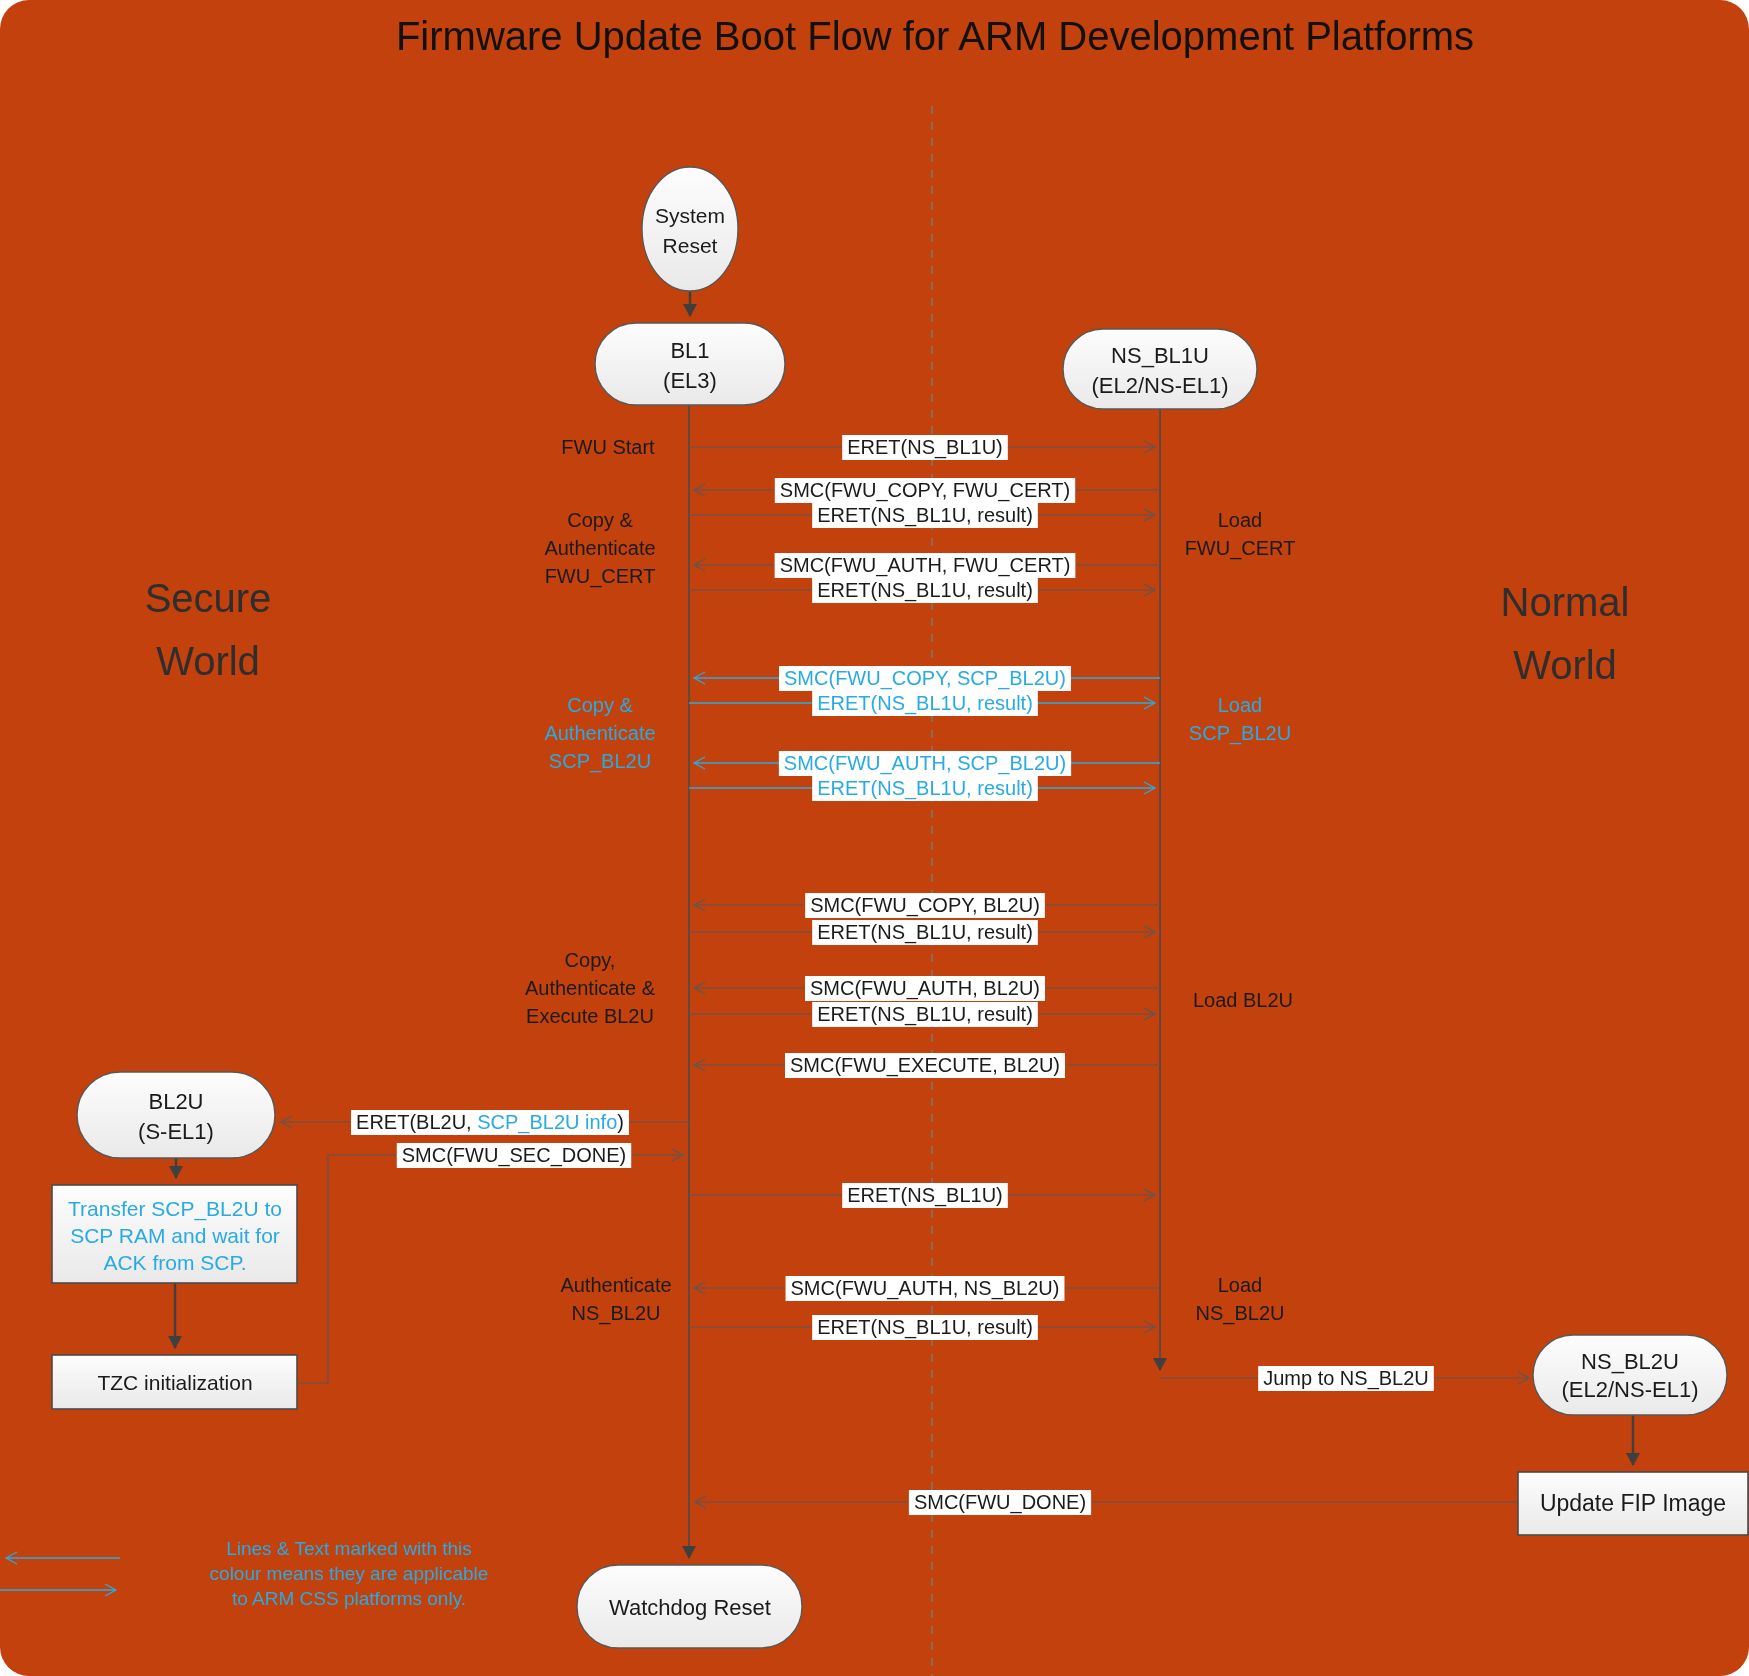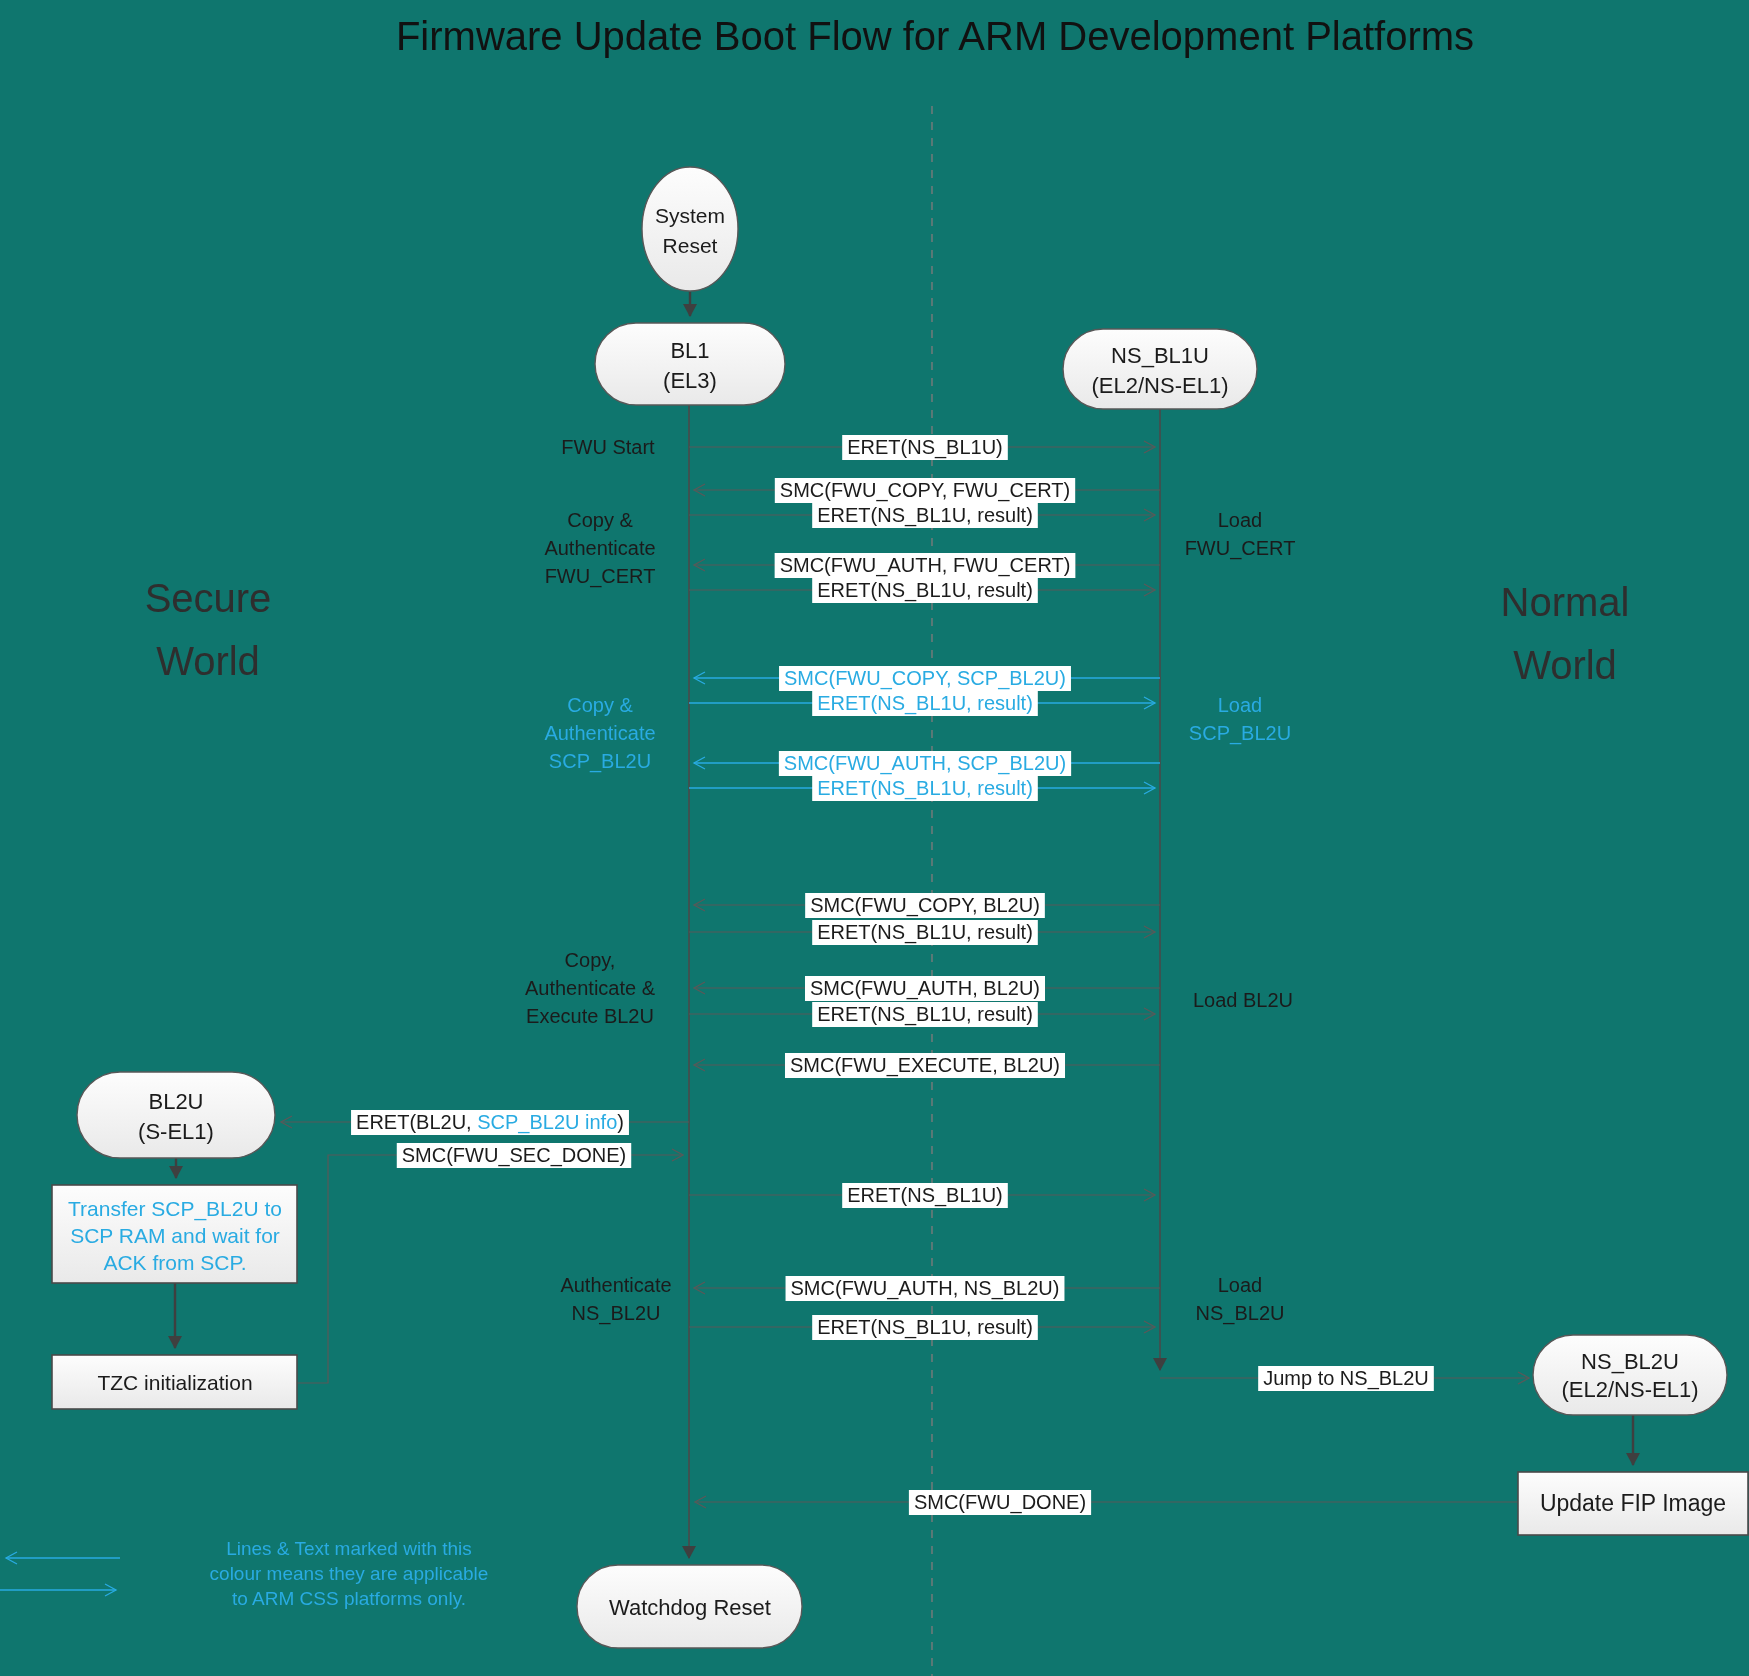--- a/index.html
+++ b/index.html
@@ -1,17 +1,17 @@
 <!DOCTYPE html>
 <html><head>
 <meta charset="utf-8">
 <style>
   html,body{margin:0;padding:0;background:#ffffff;}
-  .canvas{width:1749px;height:1676px;position:relative;background:#0f766e;
-          font-family:"Liberation Sans", sans-serif;}
+  .canvas{width:1749px;height:1676px;position:relative;background:#c2410c;
+          font-family:"Liberation Sans", sans-serif;border-radius:29px;}
   svg{display:block;}
   text{fill:#1b1b1b;font-family:"Liberation Sans", sans-serif;}
   .title{font-size:40px;fill:#111;}
   .world{font-size:40px;fill:#2e2e2e;}
   .node-label{font-size:22px;}
   .node-label-sm{font-size:21px;}
   .box-label{font-size:21px;}
   .fip-label{font-size:23px;}
   .msg{font-size:20px;}
   .note{font-size:20px;}

